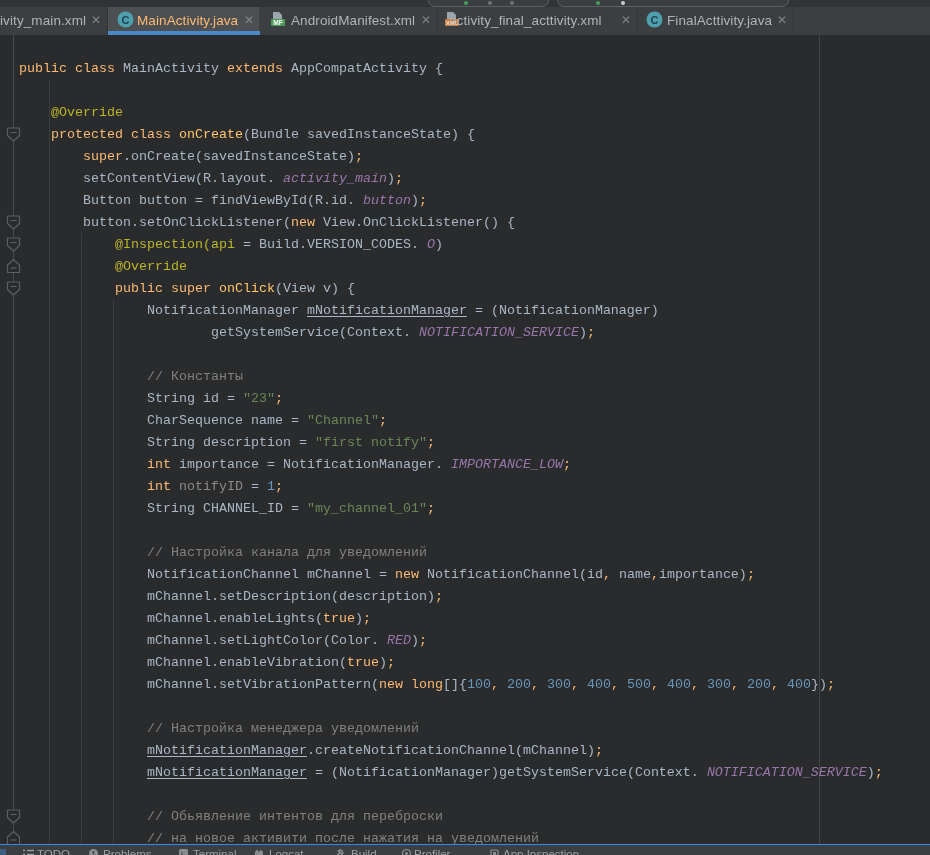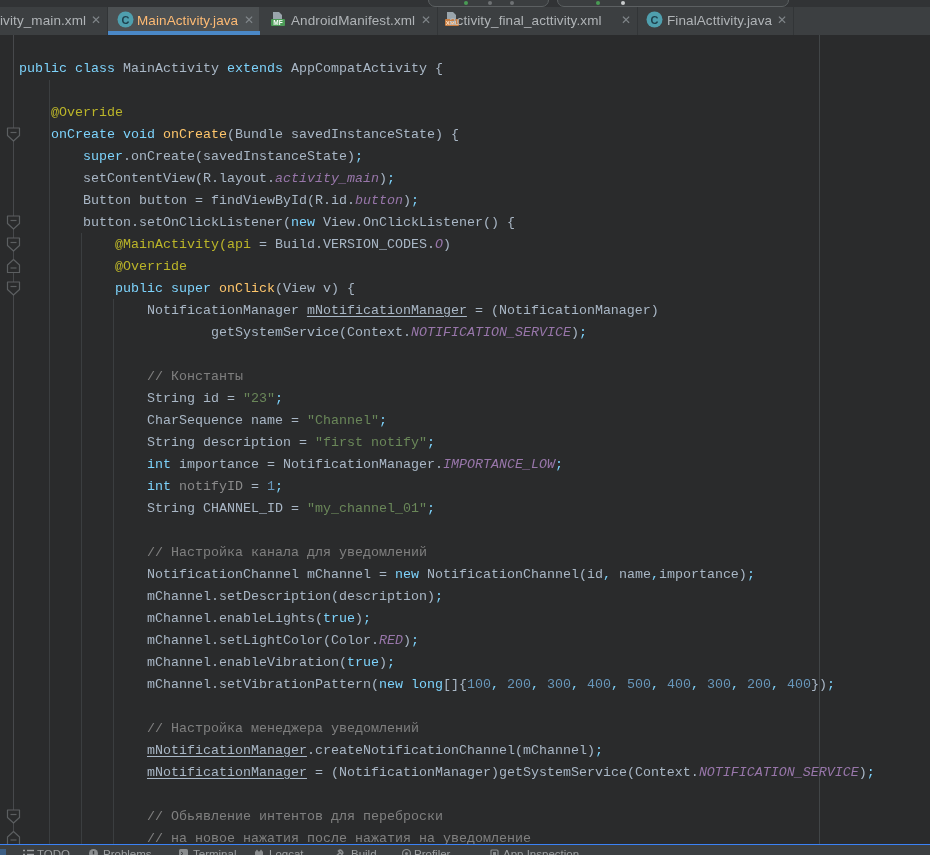--- a/index.html
+++ b/index.html
@@ -19,24 +19,24 @@
   #tab2 .lbl{color:#fdba74;}
   #tab2underline{position:absolute;left:108px;top:31px;width:152px;height:4px;background:#4a88c7;}
   .ticon{position:absolute;top:4px;}
   
   #editor{position:absolute;left:0;top:35px;width:930px;height:809px;background:#2a2b2c;overflow:hidden;}
   .vguide{position:absolute;width:1px;background:#3b3e40;}
   #marginline{position:absolute;left:819px;top:0;width:1px;height:809px;background:#414547;}
   #gutterline{position:absolute;left:13px;top:0;width:1px;height:809px;background:#47494c;}
   pre#code{position:absolute;left:0;top:0;margin:0;padding:23px 0 0 19px;
     font-family:"Liberation Mono",monospace;font-size:13.34px;line-height:22px;color:#a9b7c6;}
-  pre#code .k{color:#7dd3fc;}
+  pre#code .k{color:#fdba74;}
   pre#code .s{color:#6a8759;}
   pre#code .n{color:#6897bb;}
-  pre#code .c{color:#9876aa;font-style:italic;}
+  pre#code .c{color:#9876aa;font-style:italic;margin-left:8px;}
   pre#code .a{color:#bbb529;margin-top:16px;}
   pre#code .m{color:#ffc66b;}
   pre#code .cm{color:#808080;}
   pre#code .g{color:#8a8a8a;}
   pre#code .u{text-decoration:underline;text-underline-offset:2px;}
   
   #statusbar{position:absolute;left:0;top:844px;width:930px;height:11px;background:#3c3f41;border-top:1px solid #3b82f6;box-sizing:border-box;}
   .sbitem{position:absolute;top:3px;font-size:11.5px;color:#9da0a2;white-space:nowrap;}
   .sbicon{position:absolute;top:4px;}
 </style>
@@ -64,26 +64,26 @@
           <line x1="10.5" y1="251.5" x2="16.5" y2="251.5"></line>
         <path d="M7.5,775 h12 v7.5 l-6,5.5 -6,-5.5 z"></path>
           <line x1="10.5" y1="779.5" x2="16.5" y2="779.5"></line>
         <path d="M7.5,809.5 v-7.5 l6,-5.5 6,5.5 v7.5 z"></path>
           <line x1="10.5" y1="805" x2="16.5" y2="805"></line>
       </g>
     </svg>
     <pre id="code"><span class="k">public class</span> MainActivity <span class="k">extends</span> AppCompatActivity {
 
     <span class="a">@Override</span>
-    <span class="k">onCreate void</span> <span class="m">onCreate</span>(Bundle savedInstanceState) {
+    <span class="k">protected class</span> <span class="m">onCreate</span>(Bundle savedInstanceState) {
         <span class="k">super</span>.onCreate(savedInstanceState)<span class="k">;</span>
         setContentView(R.layout.<span class="c">activity_main</span>)<span class="k">;</span>
         Button button = findViewById(R.id.<span class="c">button</span>)<span class="k">;</span>
         button.setOnClickListener(<span class="k">new</span> View.OnClickListener() {
-            <span class="a">@MainActivity(api</span> = Build.VERSION_CODES.<span class="c">O</span>)
+            <span class="a">@Inspection(api</span> = Build.VERSION_CODES.<span class="c">O</span>)
             <span class="a">@Override</span>
             <span class="k">public super</span> <span class="m">onClick</span>(View v) {
                 NotificationManager <span class="u">mNotificationManager</span> = (NotificationManager)
                         getSystemService(Context.<span class="c">NOTIFICATION_SERVICE</span>)<span class="k">;</span>
 
                 <span class="cm">// Константы</span>
                 String id = <span class="s">"23"</span><span class="k">;</span>
                 CharSequence name = <span class="s">"Channel"</span><span class="k">;</span>
                 String description = <span class="s">"first notify"</span><span class="k">;</span>
                 <span class="k">int</span> importance = NotificationManager.<span class="c">IMPORTANCE_LOW</span><span class="k">;</span>
@@ -96,21 +96,21 @@
                 mChannel.enableLights(<span class="k">true</span>)<span class="k">;</span>
                 mChannel.setLightColor(Color.<span class="c">RED</span>)<span class="k">;</span>
                 mChannel.enableVibration(<span class="k">true</span>)<span class="k">;</span>
                 mChannel.setVibrationPattern(<span class="k">new long</span>[]{<span class="n">100</span><span class="k">,</span> <span class="n">200</span><span class="k">,</span> <span class="n">300</span><span class="k">,</span> <span class="n">400</span><span class="k">,</span> <span class="n">500</span><span class="k">,</span> <span class="n">400</span><span class="k">,</span> <span class="n">300</span><span class="k">,</span> <span class="n">200</span><span class="k">,</span> <span class="n">400</span>})<span class="k">;</span>
 
                 <span class="cm">// Настройка менеджера уведомлений</span>
                 <span class="u">mNotificationManager</span>.createNotificationChannel(mChannel)<span class="k">;</span>
                 <span class="u">mNotificationManager</span> = (NotificationManager)getSystemService(Context.<span class="c">NOTIFICATION_SERVICE</span>)<span class="k">;</span>
 
                 <span class="cm">// Обьявление интентов для переброски</span>
-                <span class="cm">// на новое нажатия после нажатия на уведомление</span></pre>
+                <span class="cm">// на новое активити после нажатия на уведомлений</span></pre>
   </div>
 
   <div id="topstrip">
     <div class="tsbox" style="left:428px;width:119px;"></div>
     <div class="tsbox" style="left:557px;width:230px;"></div>
     <div class="dot" style="left:464px;background:#499c54;"></div>
     <div class="dot" style="left:488px;background:#6e7274;"></div>
     <div class="dot" style="left:510px;background:#6e7274;"></div>
     <div class="dot" style="left:596px;background:#499c54;"></div>
     <div class="dot" style="left:621px;background:#c9cccd;"></div>

